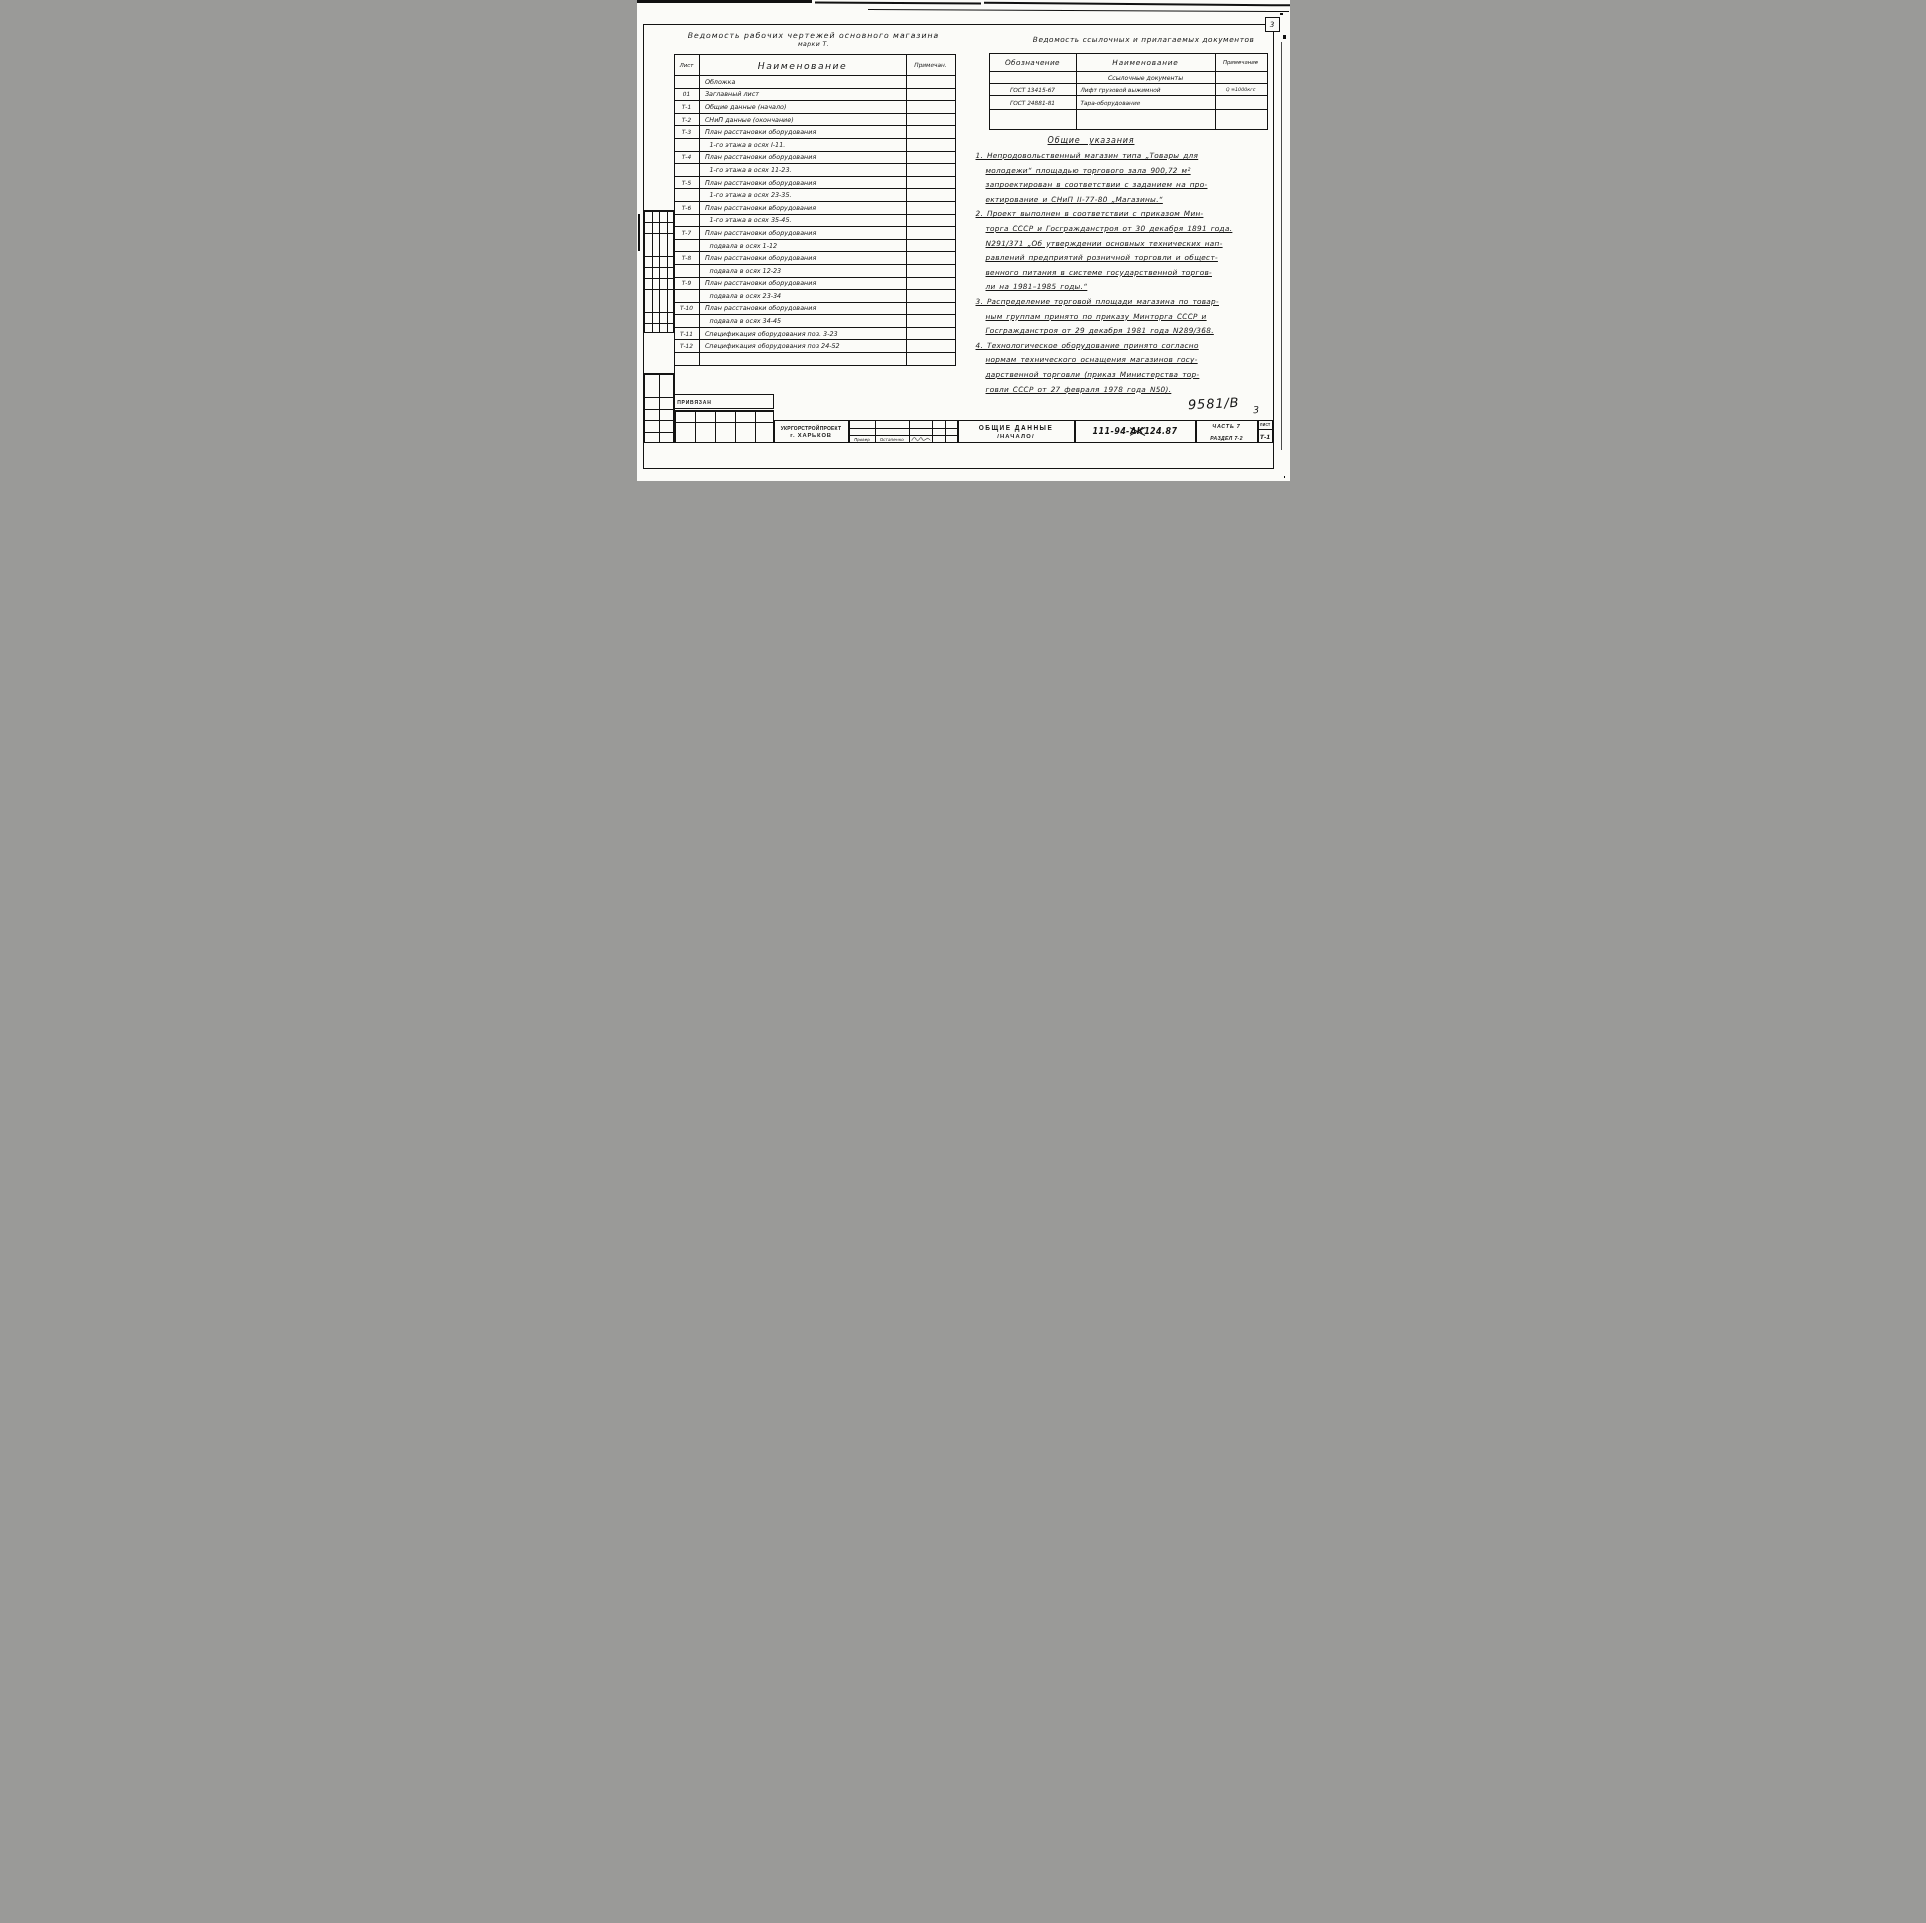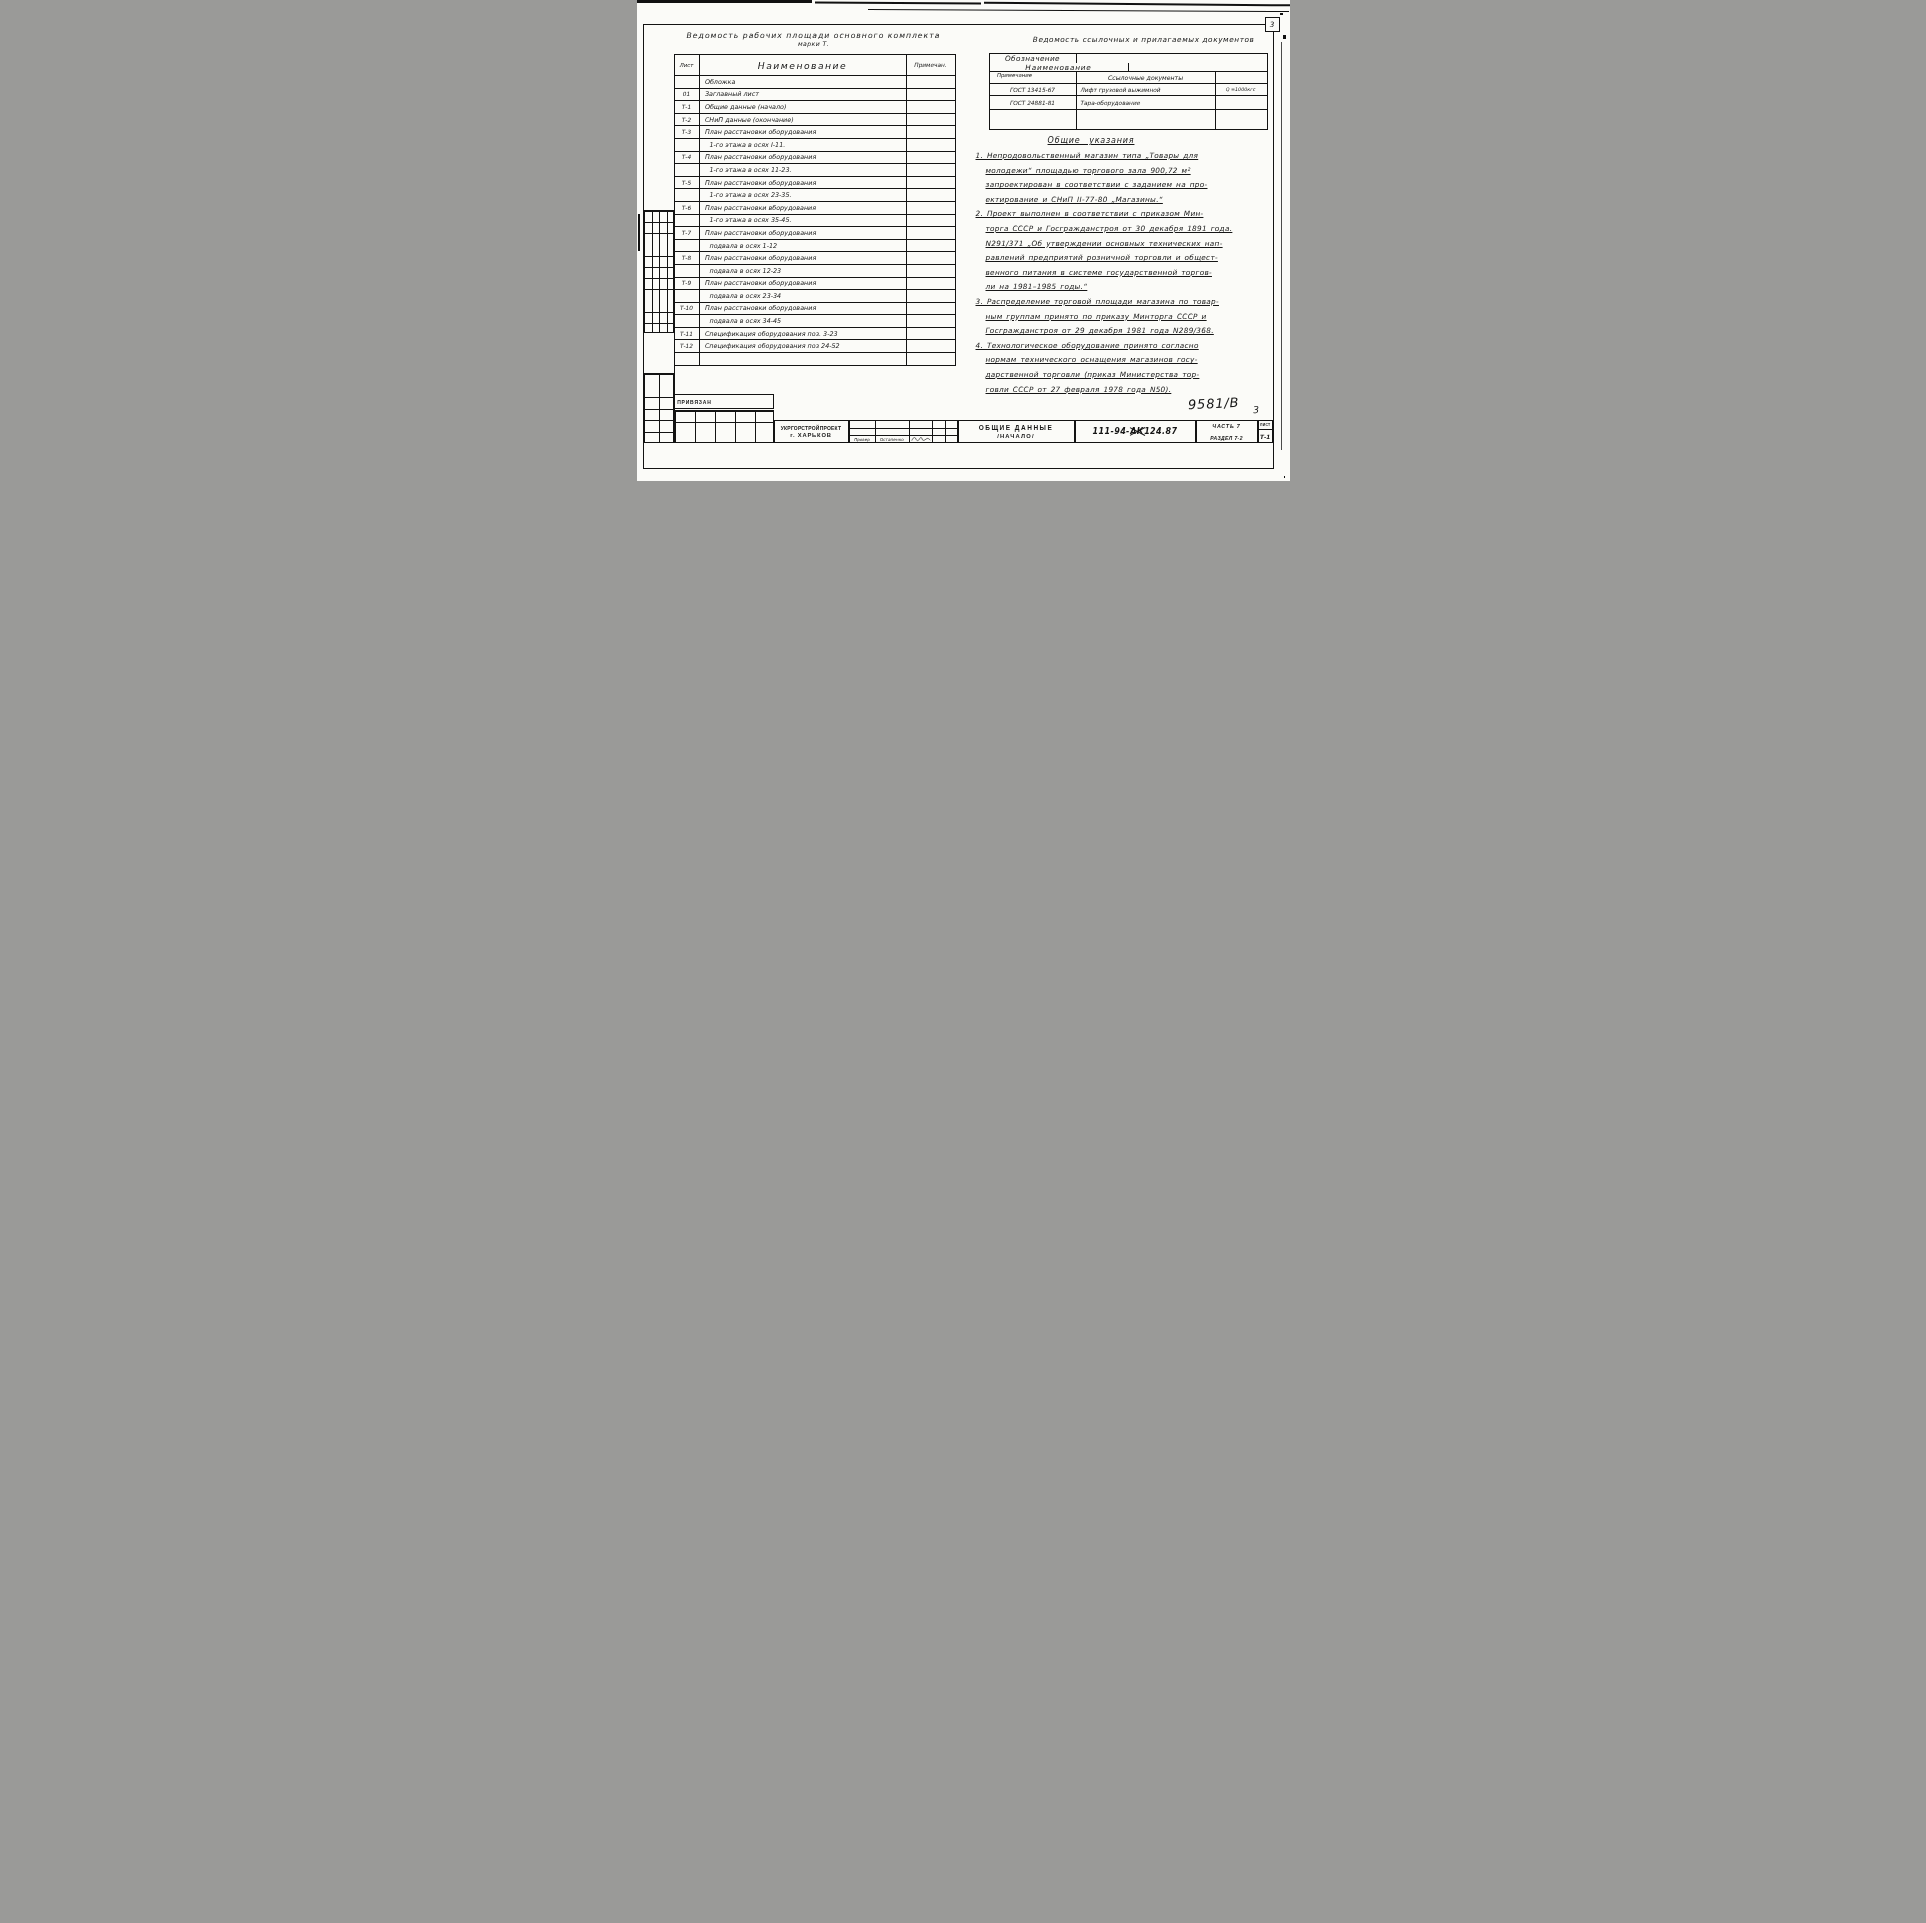--- a/index.html
+++ b/index.html
@@ -35,21 +35,21 @@
   .lt-hdr .c-note{font-size:5.8px;}
   .lt-row{display:flex;height:11.6px;border-bottom:0.8px solid #131313;font-size:6.4px;}
   .lt-row:last-child{border-bottom:none;}
   .lt-row .c-sheet{font-size:5.8px;}
   .lt-row .c-name{justify-content:flex-start;padding-left:5.4px;white-space:nowrap;}
   .lt-row.cont .c-name{padding-left:10px;}
 
   
   .rt-title{left:352px;top:35px;width:266px;text-align:right;font-size:7.3px;letter-spacing:0.6px;white-space:nowrap;}
   .rt{left:352px;top:53px;width:277px;border:1.2px solid #131313;}
-  .rt-hdr{display:flex;height:16.6px;border-bottom:1.2px solid #131313;flex-direction:column;}
+  .rt-hdr{display:flex;height:16.6px;border-bottom:1.2px solid #131313;}
   .rt-hdr>div,.rt-row>div{border-right:1px solid #131313;display:flex;align-items:center;justify-content:center;box-sizing:border-box;}
   .rt-hdr>div:last-child,.rt-row>div:last-child{border-right:none;}
   .c-des{width:87px;flex:none;}
   .c-rname{width:139px;flex:none;}
   .c-rnote{width:50px;flex:none;}
   .rt-hdr .c-des{font-size:7.3px;letter-spacing:0.4px;}
   .rt-hdr .c-rname{font-size:7.3px;letter-spacing:0.8px;}
   .rt-hdr .c-rnote{font-size:5.4px;}
   .rt-row{display:flex;border-bottom:0.8px solid #131313;font-size:5.8px;}
   .rt-row:last-child{border-bottom:none;}
@@ -124,21 +124,21 @@
   <div class="art" style="left:643px;top:13px;width:3.5px;height:1.9px;"></div>
   <div class="art" style="left:646px;top:35px;width:3.5px;height:3.9px;"></div>
   <div class="art" style="left:644px;top:42px;width:0.8px;height:408px;opacity:.75;"></div>
   <div class="art" style="left:647px;top:476px;width:1.9px;height:1.9px;"></div>
 
   <div class="abs frame"></div>
   <div class="abs corner-box hw">
     <span>3</span>
   </div>
 
-  <div class="abs lt-title hw">Ведомость рабочих площади основного комплекта</div>
+  <div class="abs lt-title hw">Ведомость рабочих чертежей основного магазина</div>
   <div class="abs lt-subtitle hw">марки Т.</div>
   <div class="abs lt">
     <div class="lt-hdr">
       <div class="c-sheet hw">Лист</div>
       <div class="c-name hw">Наименование</div>
       <div class="c-note hw">Примечан.</div>
     </div>
     <div id="lt-body">
         <div class="lt-row">
           <div class="c-sheet hw"></div>

